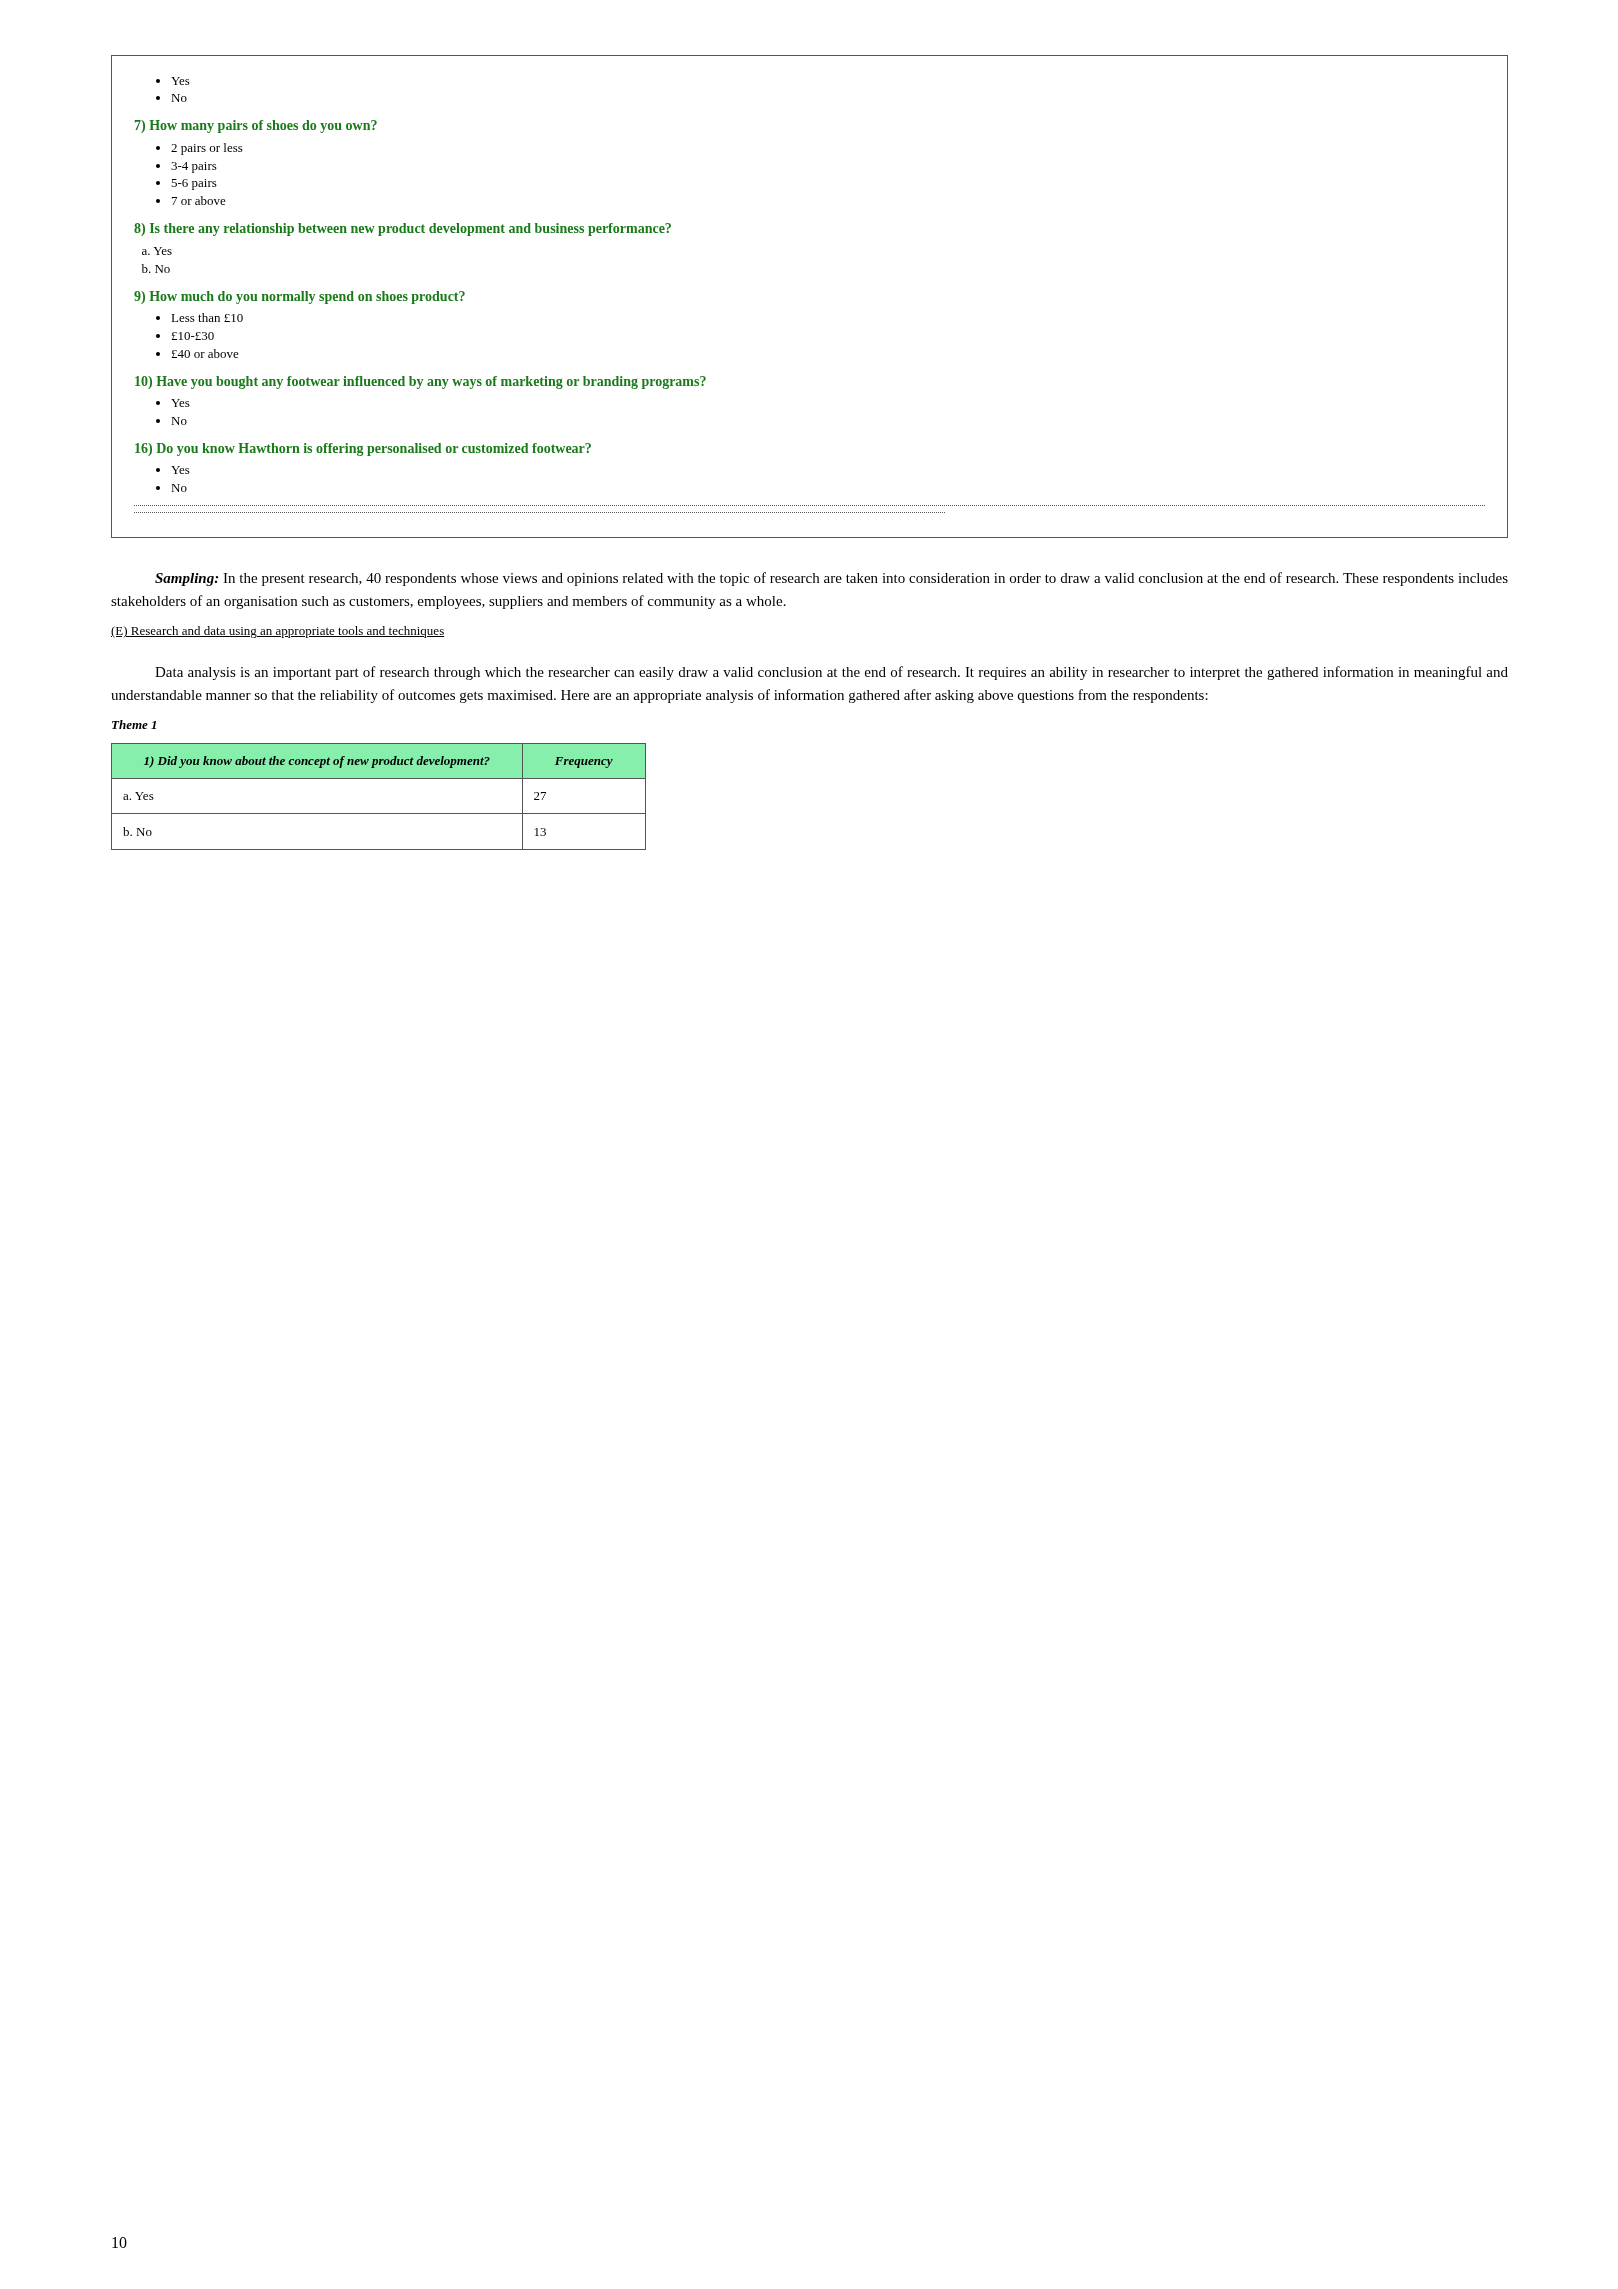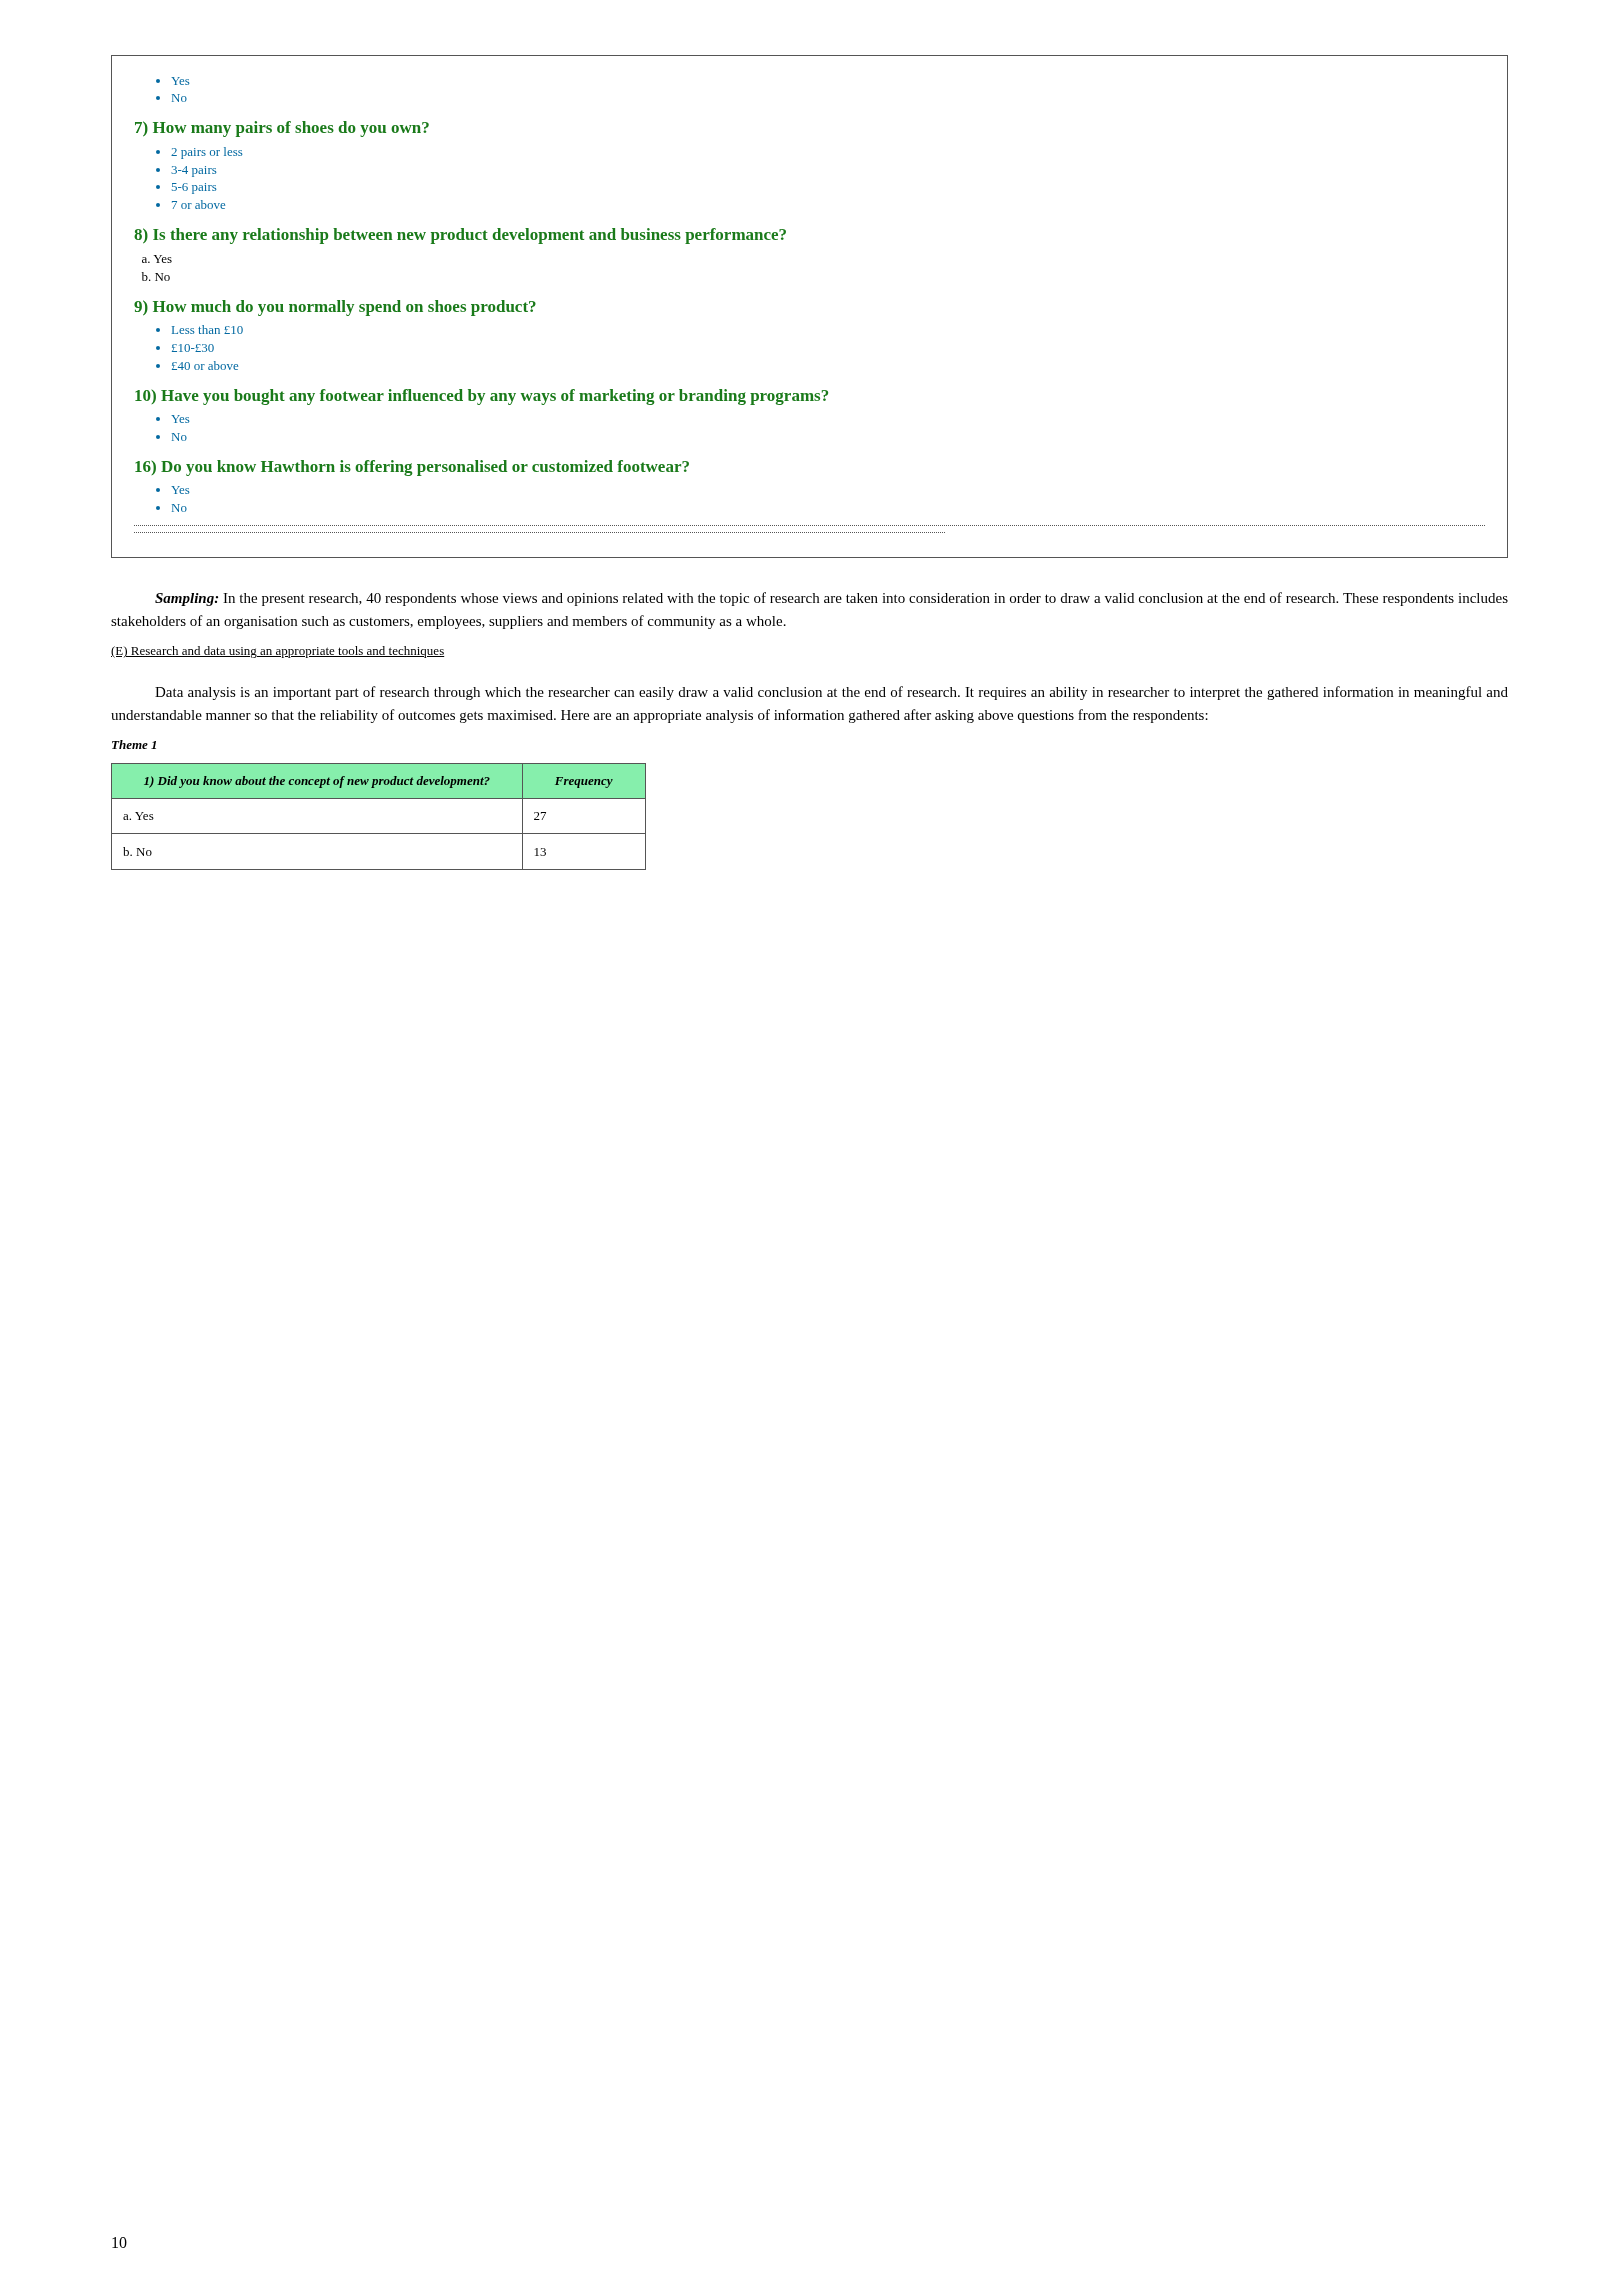--- a/index.html
+++ b/index.html
@@ -25,34 +25,34 @@
       margin-bottom: 29.5px;
     }
 
     .survey-section {
       margin-bottom: 7.4px;
     }
 
     .question-green {
       color: #1a7a1a;
       font-weight: bold;
-      font-size: 17px;
+      font-size: 14px;
       margin-bottom: 5.5px;
       display: block;
       margin-top: 12px;
     }
 
     .bullet-list {
       list-style: disc;
       padding-left: 37px;
       margin-bottom: 7.4px;
     }
 
     .bullet-list li {
-      color: #0369a1;
+      color: #000000;
       margin-bottom: 1.8px;
       font-size: 13px;
     }
 
     .plain-option {
       font-size: 13px;
       color: #000;
       margin-left: 7.4px;
       margin-bottom: 1.8px;
     }

